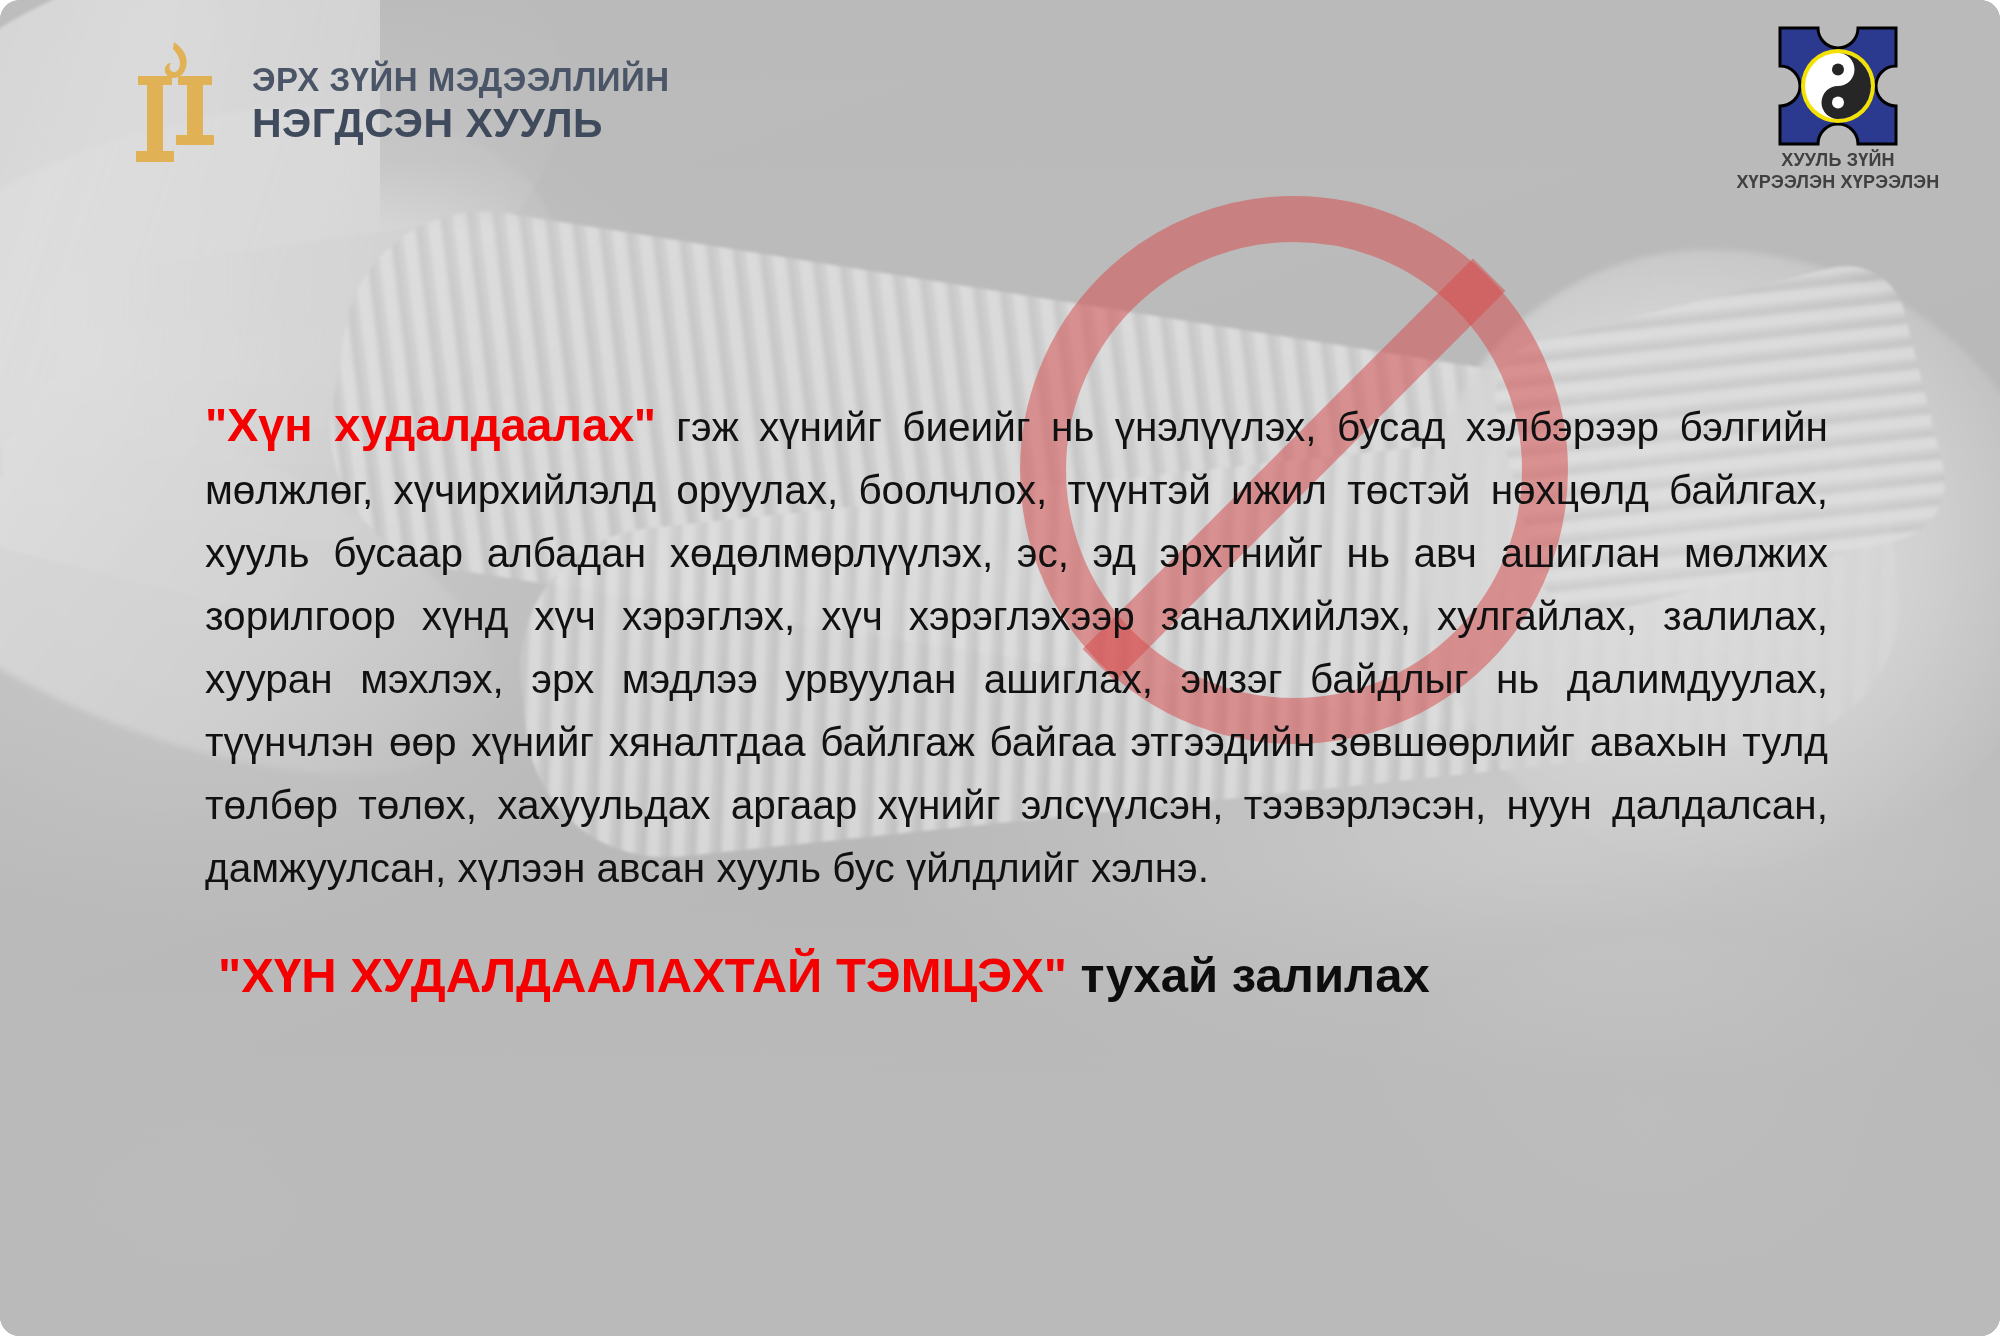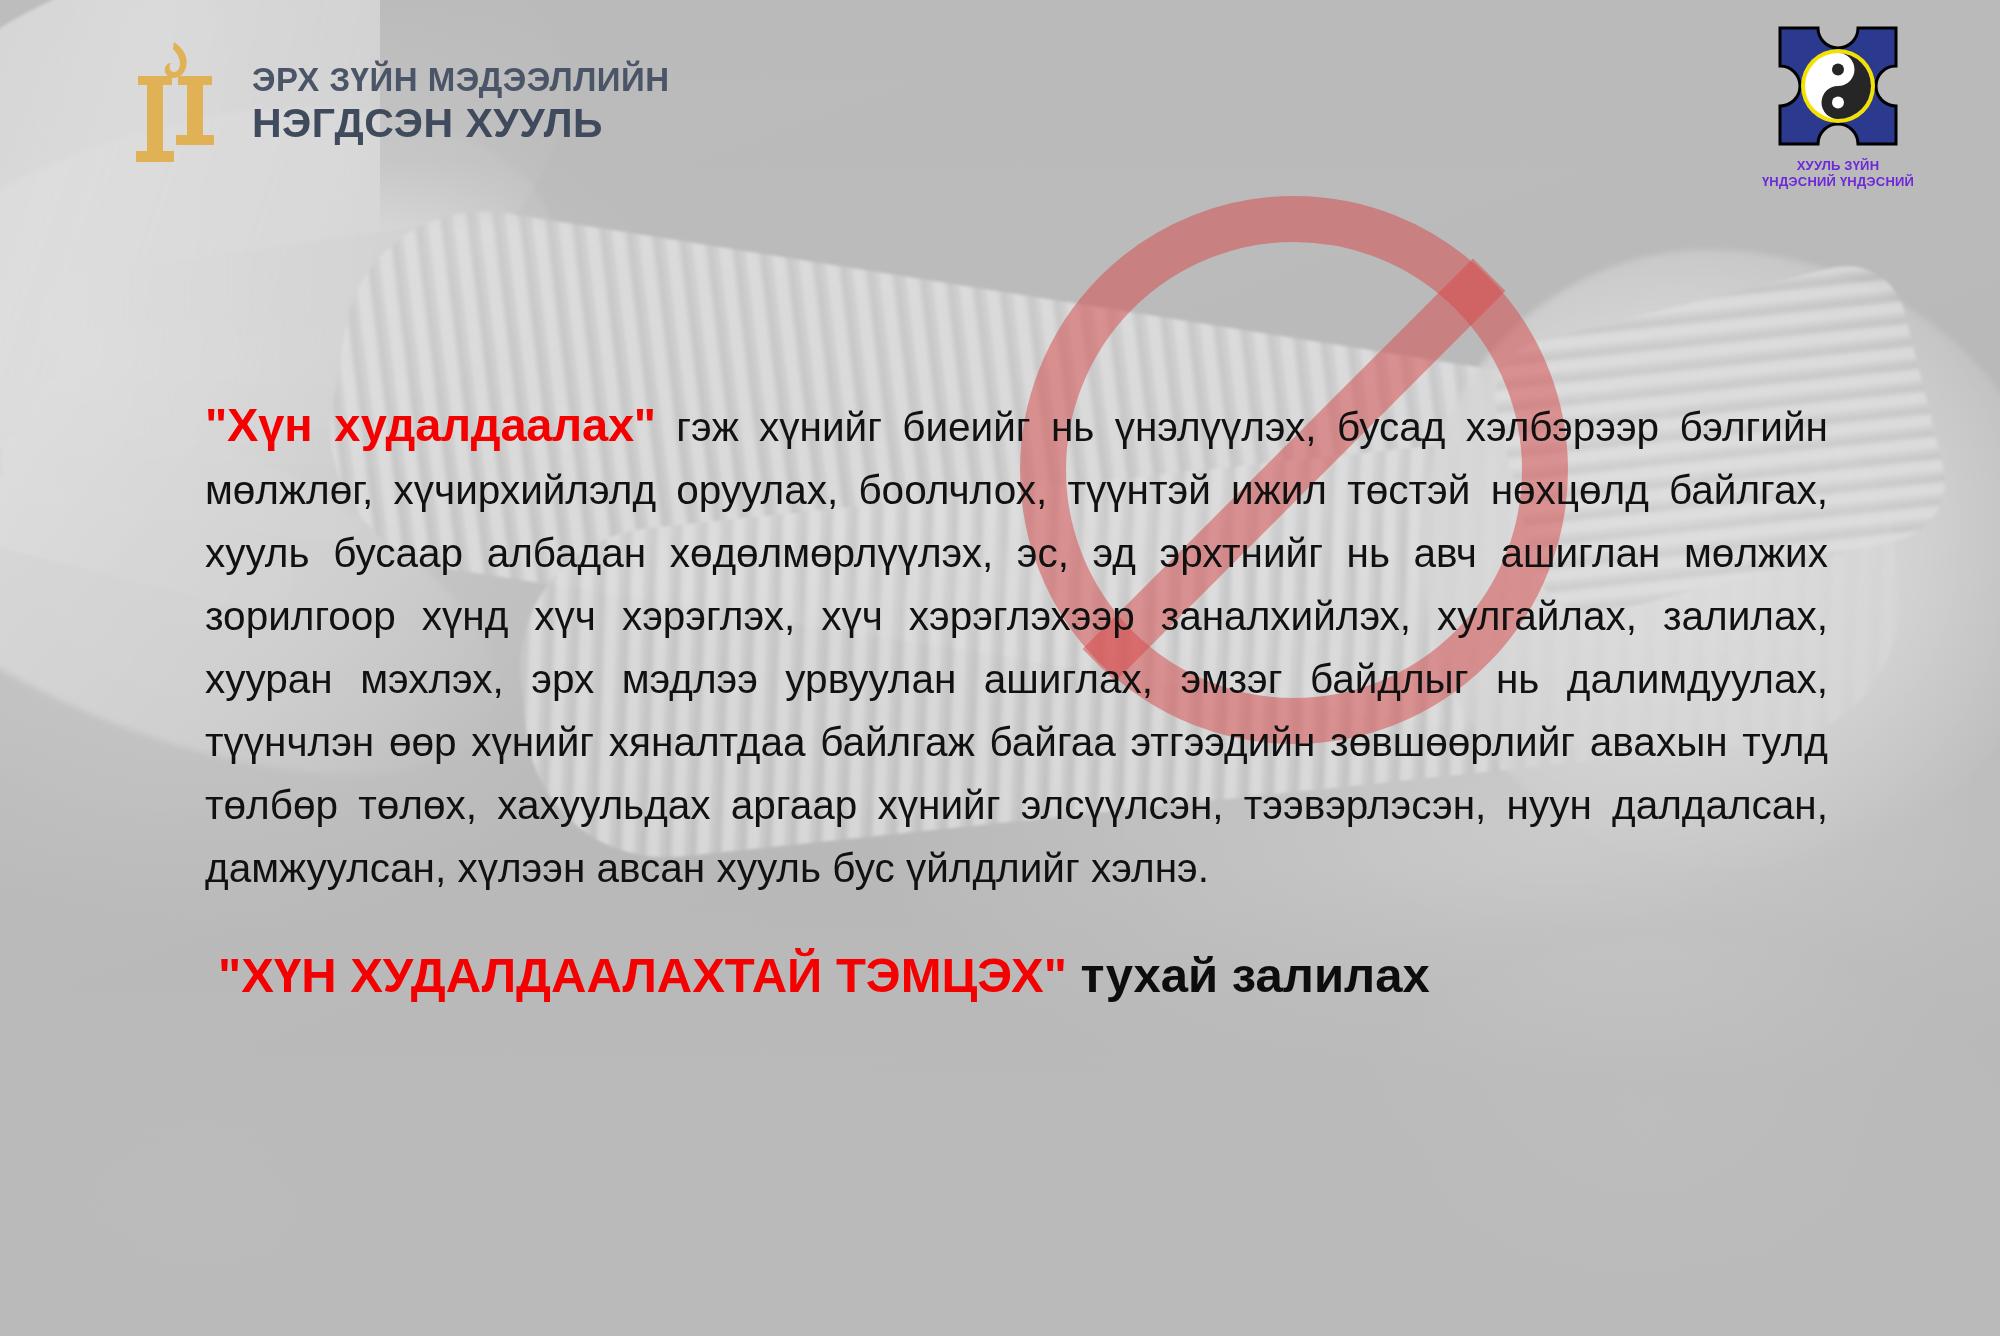--- a/index.html
+++ b/index.html
@@ -7,20 +7,21 @@
     padding: 0;
     background: #ffffff;
   }
   #poster {
     position: relative;
     width: 2000px;
     height: 1336px;
     overflow: hidden;
     background: #b9b9b9;
     font-family: "Liberation Sans", sans-serif;
+    border-radius: 20px;
   }
 
   
   .bg-layer {
     position: absolute;
     inset: 0;
     overflow: hidden;
   }
   .bg-base {
     position: absolute;
@@ -269,24 +270,24 @@
     width: 240px;
     text-align: center;
   }
   .institute-mark {
     width: 128px;
     height: 128px;
     margin: 0 auto;
     position: relative;
   }
   .institute-name {
-    margin-top: 8px;
-    font-size: 13px;
-    font-weight: bold;
-    color: #6d28d9;
+    margin-top: 0;
+    font-size: 18px;
+    font-weight: bold;
+    color: #404040;
     line-height: 1.22;
     letter-spacing: 0.2px;
   }
 
   
   .definition {
     position: absolute;
     left: 205px;
     top: 352px;
     width: 1623px;
@@ -386,21 +387,21 @@
         <circle cx="64" cy="64" r="37" fill="#f3e200"></circle>
         <circle cx="64" cy="64" r="33" fill="#ffffff"></circle>
 
         <path d="M64 31 A33 33 0 0 1 64 97 A16.5 16.5 0 0 1 64 64 A16.5 16.5 0 0 0 64 31 Z" fill="#262626"></path>
         <circle cx="64" cy="47.5" r="6" fill="#262626"></circle>
         <circle cx="64" cy="80.5" r="6" fill="#ffffff"></circle>
       </svg>
     </div>
     <div class="institute-name">
       <div>ХУУЛЬ ЗҮЙН</div>
-      <div>ҮНДЭСНИЙ ҮНДЭСНИЙ</div>
+      <div>ХҮРЭЭЛЭН ХҮРЭЭЛЭН</div>
     </div>
   </div>
 
   <p class="definition"><span class="term">"Хүн худалдаалах"</span><span> гэж хүнийг биеийг нь үнэлүүлэх, бусад хэлбэрээр бэлгийн мөлжлөг, хүчирхийлэлд оруулах, боолчлох, түүнтэй ижил төстэй нөхцөлд байлгах, хууль бусаар албадан хөдөлмөрлүүлэх, эс, эд эрхтнийг нь авч ашиглан мөлжих зорилгоор хүнд хүч хэрэглэх, хүч хэрэглэхээр заналхийлэх, хулгайлах, залилах, хууран мэхлэх, эрх мэдлээ урвуулан ашиглах, эмзэг байдлыг нь далимдуулах, түүнчлэн өөр хүнийг хяналтдаа байлгаж байгаа этгээдийн зөвшөөрлийг авахын тулд төлбөр төлөх, хахуульдах аргаар хүнийг элсүүлсэн, тээвэрлэсэн, нуун далдалсан, дамжуулсан, хүлээн авсан хууль бус үйлдлийг хэлнэ.</span></p>
 
   <div class="law-ref">
     <span class="law-title">"ХҮН ХУДАЛДААЛАХТАЙ ТЭМЦЭХ"</span><span> тухай залилах</span>
   </div>
 
 </div>

